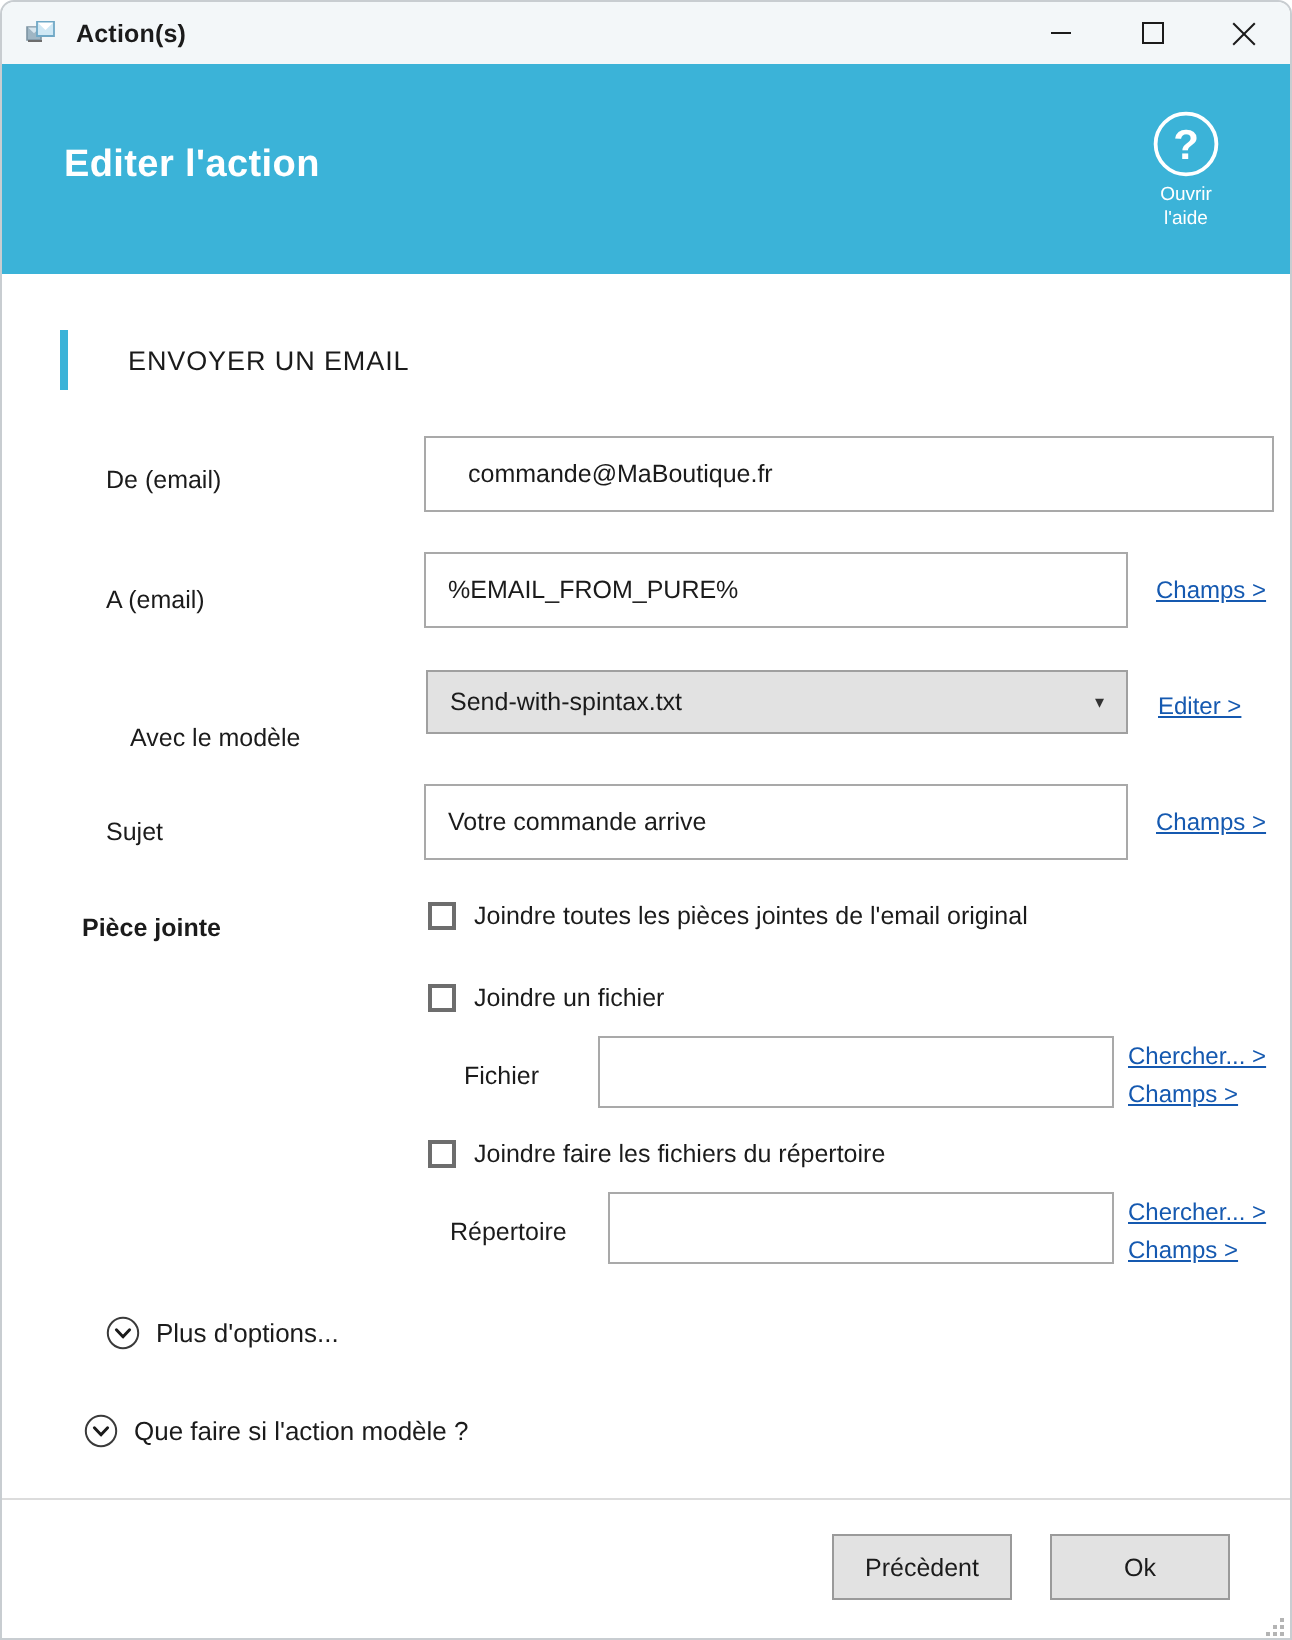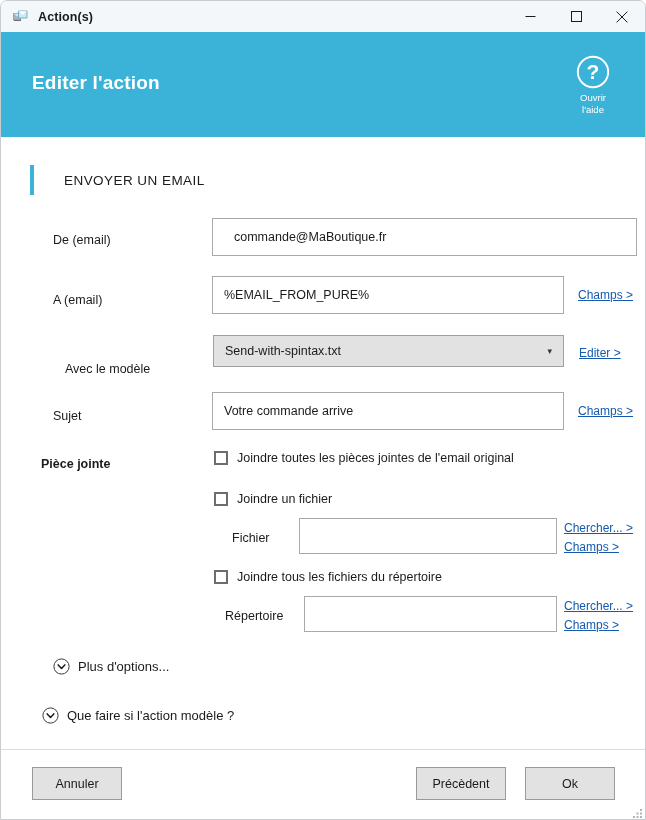--- a/index.html
+++ b/index.html
@@ -337,21 +337,21 @@
       <span class="cblabel">Joindre un fichier</span>
     </div>
 
     <div class="sub-label" style="left:231px; top:394px;">Fichier</div>
     <input class="tinput" style="left: 298px; top: 381px; width: 258px; height: 36px;" value="">
     <div class="link" style="left:563px; top:384px;">Chercher... &gt;</div>
     <div class="link" style="left:563px; top:403px;">Champs &gt;</div>
 
     <div class="cbrow" style="left:213px; top:433px;">
       <span class="cbox"></span>
-      <span class="cblabel">Joindre tous les fichiers du répertoire</span>
+      <span class="cblabel">Joindre faire les fichiers du répertoire</span>
     </div>
 
     <div class="sub-label" style="left:224px; top:472px;">Répertoire</div>
     <input class="tinput" style="left: 303px; top: 459px; width: 253px; height: 36px;" value="">
     <div class="link" style="left:563px; top:462px;">Chercher... &gt;</div>
     <div class="link" style="left:563px; top:481px;">Champs &gt;</div>
 
     <div class="expander" style="left:52px; top:521px;">
       <span class="exp-icon">
         <svg width="17" height="17" viewBox="0 0 17 17">
@@ -368,21 +368,20 @@
           <circle cx="8.5" cy="8.5" r="7.6" fill="none" stroke="#3a3a3a" stroke-width="1"></circle>
           <path d="M5.2 6.9 L8.5 10.4 L11.8 6.9" fill="none" stroke="#1b1b1b" stroke-width="1.5" stroke-linecap="round" stroke-linejoin="round"></path>
         </svg>
       </span>
       <span class="exp-label">Que faire si l'action modèle ?</span>
     </div>
 
   </div>
 
   <div class="footer">
-    <div class="btn" style="left:31px; top:17px; width:90px;">Annuler</div>
     <div class="btn" style="left:415px; top:17px; width:90px;">Précèdent</div>
     <div class="btn" style="left:524px; top:17px; width:90px;">Ok</div>
     <div class="grip">
       <svg width="14" height="14" viewBox="0 0 14 14">
         <g fill="#b4b4b4">
           <rect x="11" y="11" width="2" height="2"></rect>
           <rect x="7.5" y="11" width="2" height="2"></rect>
           <rect x="11" y="7.5" width="2" height="2"></rect>
           <rect x="4" y="11" width="2" height="2"></rect>
           <rect x="7.5" y="7.5" width="2" height="2"></rect>

